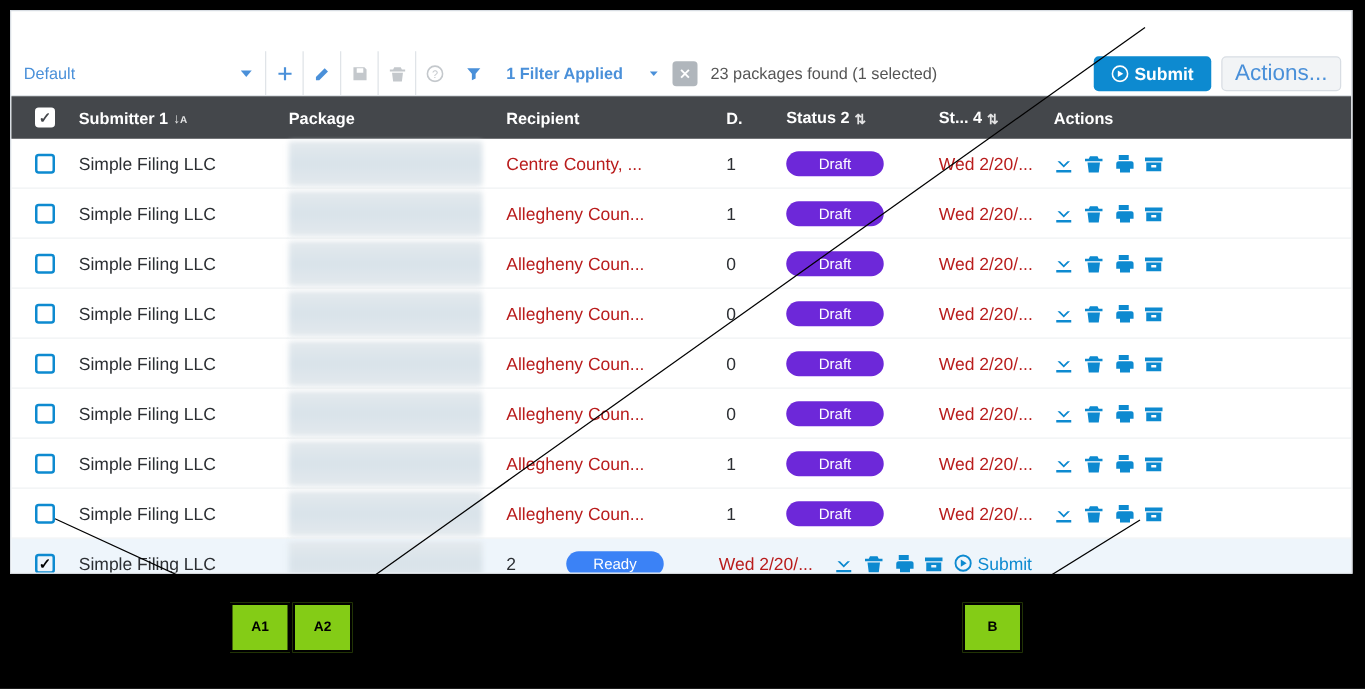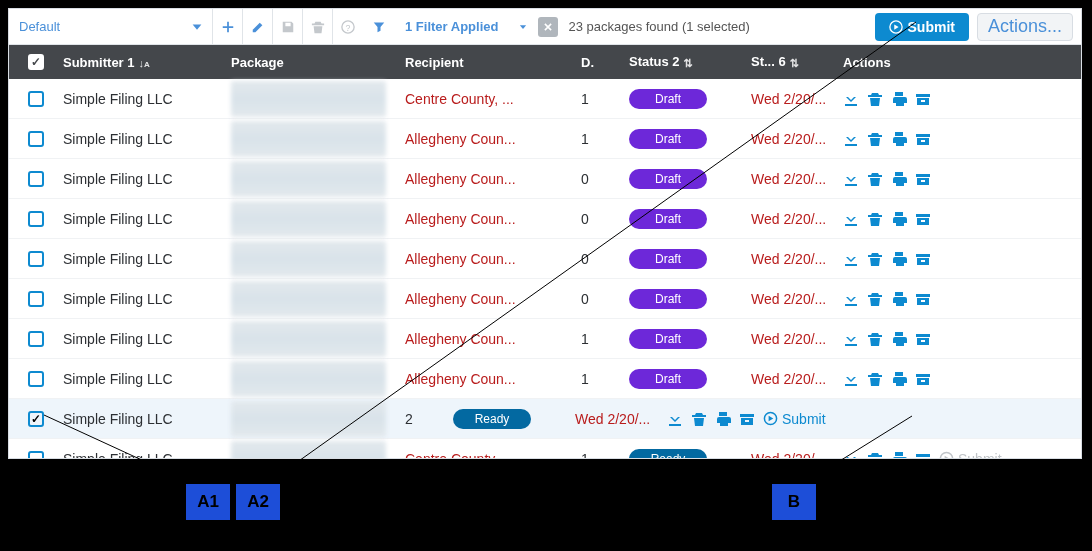--- a/index.html
+++ b/index.html
@@ -1,21 +1,21 @@
 <!DOCTYPE html>
 <html><head>
 <meta charset="utf-8">
 <style>
 * { box-sizing: border-box; margin: 0; padding: 0; font-family: "Segoe UI", Arial, sans-serif; }
 body { background: #000; display: flex; justify-content: center; align-items: flex-start; }
 .frame { width: 1092px; height: 551px; background: #000; position: relative; }
 .panel { position: absolute; left: 8px; top: 8px; width: 1074px; height: 451px; background: #fff; border: 1px solid #d8dde3; overflow: hidden; }
 
 
-.toolbar { height: 36px; display: flex; align-items: center; border-bottom: 1px solid #e0e4e8; font-size: 13px; }
+.toolbar { height: 36px; display: flex; align-items: center; border-bottom: 1px solid #e0e4e8; font-size: 13px; margin-top: 32px; }
 .tb-sel { flex: 0 0 204px; height: 100%; display: flex; align-items: center; justify-content: space-between; padding: 0 8px 0 10px; color: #4a90d9; cursor: pointer; border-right: 1px solid #e0e4e8; }
 .tb-btn { width: 30px; height: 100%; display: flex; align-items: center; justify-content: center; color: #4a90d9; cursor: pointer; border-right: 1px solid #e0e4e8; }
 .tb-btn.dis { color: #c4c8cc; cursor: default; }
 .tb-btn svg, .tb-sel svg { width: 14px; height: 14px; }
 .tb-filter { display: flex; align-items: center; height: 100%; padding: 0 10px; color: #4a90d9; cursor: pointer; gap: 20px; font-weight: 600; }
 .tb-clear { width: 20px; height: 20px; background: #b0b6bc; border-radius: 3px; display: flex; align-items: center; justify-content: center; color: #fff; cursor: pointer; margin-right: 10px; }
 .tb-results { color: #555; }
 .tb-spacer { flex: 1; }
 .btn-submit { background: #0d8ad0; color: #fff; border: none; border-radius: 4px; height: 28px; padding: 0 14px; font-size: 14px; font-weight: 600; display: flex; align-items: center; gap: 5px; cursor: pointer; }
 .btn-actions { background: #f2f4f6; color: #4a90d9; border: 1px solid #d8dde3; border-radius: 4px; height: 28px; padding: 0 10px; font-size: 18px; margin: 0 8px; cursor: pointer; }
@@ -40,29 +40,29 @@
 .chk.hdr-chk { border-color: #fff; background: #fff; color: #44474b; }
 .chk.checked::after { content: "✓"; font-size: 12px; font-weight: 700; }
 .chk.hdr-chk::after { content: "✓"; font-size: 12px; font-weight: 700; color: #44474b; }
 .col-sub-cell { color: #2c2f33; }
 .col-pkg-cell { color: #999; }
 .pkg-blur { width: 155px; height: 36px; background: linear-gradient(180deg,#e3e9ed,#d9e3ea,#e3e9ed); filter: blur(2px); border-radius: 2px; }
 .link { color: #b91c1c; cursor: pointer; }
 .col-d-cell { color: #2c2f33; }
 .pill { display: inline-block; min-width: 78px; text-align: center; padding: 3px 14px; border-radius: 14px; color: #fff; font-size: 12px; }
 .pill.draft { background: #6d28d9; }
-.pill.ready { background: #0369a1; }
+.pill.ready { background: #3b82f6; }
 .row-acts { display: flex; gap: 8px; align-items: center; }
 .row-acts .ic { width: 16px; height: 16px; color: #0d8ad0; cursor: pointer; }
 .row-submit { display: flex; align-items: center; gap: 4px; font-size: 14px; cursor: pointer; }
 .row-submit.on { color: #0d8ad0; }
 .row-submit.off { color: #c0c4c8; cursor: default; }
 
 
-.anno { position: absolute; background: #1d4ed8; border: 2px solid #000; width: 48px; height: 40px; display: flex; align-items: center; justify-content: center; font-weight: 700; font-size: 17px; }
+.anno { position: absolute; background: #84cc16; border: 2px solid #000; width: 48px; height: 40px; display: flex; align-items: center; justify-content: center; font-weight: 700; font-size: 11px; }
 .anno.a1 { left: 184px; top: 482px; }
 .anno.a2 { left: 234px; top: 482px; }
 .anno.b  { left: 770px; top: 482px; }
 
 
 .lines { position: absolute; left: 0; top: 0; width: 1092px; height: 551px; pointer-events: none; }
 
 </style>
 </head>
 <body>
@@ -133,21 +133,21 @@
 
     <div class="hdr">
       <div class="col-chk">
           <div class="chk hdr-chk"></div>
         </div>
       <div class="col-sub"><span>Submitter 1</span><span class="sort-ic">↓<span style="font-size:8px">A<br></span></span></div>
       <div class="col-pkg"><span>Package</span></div>
       <div class="col-rec"><span>Recipient</span></div>
       <div class="col-d"><span>D.</span></div>
       <div class="col-st"><span>Status 2</span><span class="sort-ic">⇅</span></div>
-      <div class="col-dt"><span>St...  6</span><span class="sort-ic">⇅</span></div>
+      <div class="col-dt"><span>St...  4</span><span class="sort-ic">⇅</span></div>
       <div class="col-act"><span>Actions</span></div>
     </div>
 
     <div class="rows" id="rows">
         <div class="row">
     <div class="col-chk">
             <div class="chk "></div>
           </div>
     <div class="col-sub col-sub-cell">Simple Filing LLC</div>
     <div class="col-pkg col-pkg-cell">

